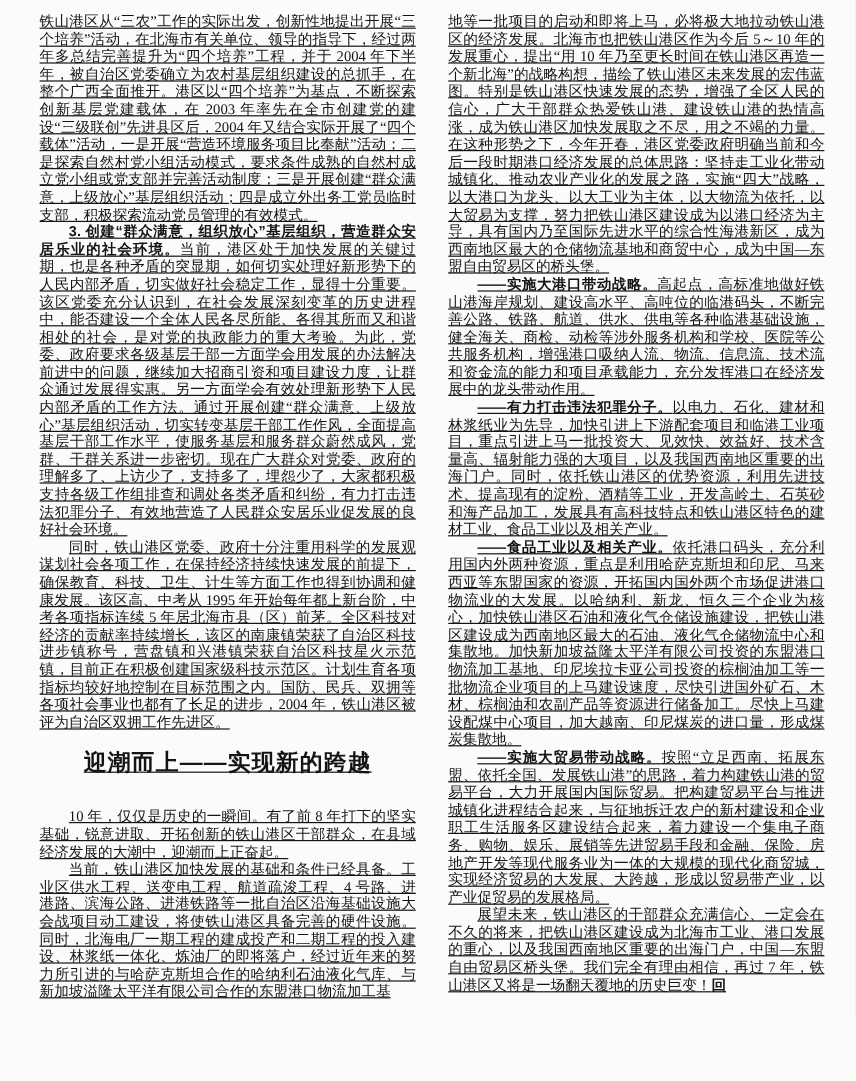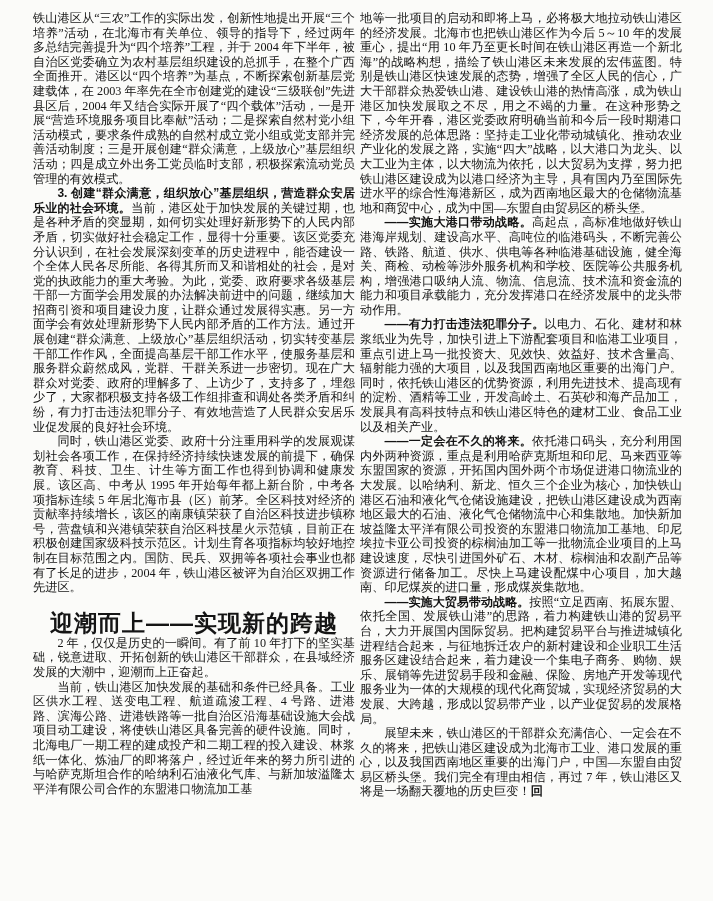--- a/index.html
+++ b/index.html
@@ -16,69 +16,70 @@
     color: #141414;
     font-family: "Liberation Serif", "DejaVu Serif", serif;
     font-size: 12.2px;
     line-height: 14.6px;
     overflow: hidden;
     box-sizing: border-box;
     padding: 11px 26px 10px 33px;
   }
   .columns {
     display: flex;
-    gap: 5px;
+    gap: 27px;
+    text-decoration: underline;
   }
   .col {
     width: 322px;
     text-align: justify;
   }
   .col p {
     margin: 0;
   }
   .col p.indent {
     text-indent: 2em;
   }
   .lead {
     font-weight: bold;
     font-family: "Liberation Sans", "DejaVu Sans", sans-serif;
     font-size: 12px;
   }
   h2.section-heading {
     font-family: "Liberation Sans", "DejaVu Sans", sans-serif;
     font-weight: bold;
-    font-size: 23px;
+    font-size: 19px;
     letter-spacing: 1px;
     text-align: center;
-    margin: 16px 0 1px 0;
+    margin: 16px 0 24px 0;
     line-height: 24px;
   }
   .end-mark {
     font-weight: bold;
     font-family: "Liberation Sans", "DejaVu Sans", sans-serif;
   }
 </style>
 </head>
 <body>
 
 <div class="page">
   <div class="columns">
 
     <div class="col">
       <p><span>铁山港区从“三农”工作的实际出发，创新性地提出开展“三个培养”活动，在北海市有关单位、领导的指导下，经过两年多总结完善提升为“四个培养”工程，并于 2004 年下半年，被自治区党委确立为农村基层组织建设的总抓手，在整个广西全面推开。港区以“四个培养”为基点，不断探索创新基层党建载体，在 2003 年率先在全市创建党的建设“三级联创”先进县区后，2004 年又结合实际开展了“四个载体”活动，一是开展“营造环境服务项目比奉献”活动；二是探索自然村党小组活动模式，要求条件成熟的自然村成立党小组或党支部并完善活动制度；三是开展创建“群众满意，上级放心”基层组织活动；四是成立外出务工党员临时支部，积极探索流动党员管理的有效模式。</span></p>
       <p class="indent"><span class="lead">3. 创建“群众满意，组织放心”基层组织，营造群众安居乐业的社会环境。</span><span>当前，港区处于加快发展的关键过期，也是各种矛盾的突显期，如何切实处理好新形势下的人民内部矛盾，切实做好社会稳定工作，显得十分重要。该区党委充分认识到，在社会发展深刻变革的历史进程中，能否建设一个全体人民各尽所能、各得其所而又和谐相处的社会，是对党的执政能力的重大考验。为此，党委、政府要求各级基层干部一方面学会用发展的办法解决前进中的问题，继续加大招商引资和项目建设力度，让群众通过发展得实惠。另一方面学会有效处理新形势下人民内部矛盾的工作方法。通过开展创建“群众满意、上级放心”基层组织活动，切实转变基层干部工作作风，全面提高基层干部工作水平，使服务基层和服务群众蔚然成风，党群、干群关系进一步密切。现在广大群众对党委、政府的理解多了、上访少了，支持多了，埋怨少了，大家都积极支持各级工作组排查和调处各类矛盾和纠纷，有力打击违法犯罪分子、有效地营造了人民群众安居乐业促发展的良好社会环境。</span></p>
       <p class="indent"><span>同时，铁山港区党委、政府十分注重用科学的发展观谋划社会各项工作，在保持经济持续快速发展的前提下，确保教育、科技、卫生、计生等方面工作也得到协调和健康发展。该区高、中考从 1995 年开始每年都上新台阶，中考各项指标连续 5 年居北海市县（区）前茅。全区科技对经济的贡献率持续增长，该区的南康镇荣获了自治区科技进步镇称号，营盘镇和兴港镇荣获自治区科技星火示范镇，目前正在积极创建国家级科技示范区。计划生育各项指标均较好地控制在目标范围之内。国防、民兵、双拥等各项社会事业也都有了长足的进步，2004 年，铁山港区被评为自治区双拥工作先进区。</span></p>
       <h2 class="section-heading">迎潮而上——实现新的跨越</h2>
-      <p class="indent"><span>2 年，仅仅是历史的一瞬间。有了前 10 年打下的坚实基础，锐意进取、开拓创新的铁山港区干部群众，在县域经济发展的大潮中，迎潮而上正奋起。</span></p>
+      <p class="indent"><span>10 年，仅仅是历史的一瞬间。有了前 8 年打下的坚实基础，锐意进取、开拓创新的铁山港区干部群众，在县域经济发展的大潮中，迎潮而上正奋起。</span></p>
       <p class="indent"><span>当前，铁山港区加快发展的基础和条件已经具备。工业区供水工程、送变电工程、航道疏浚工程、4 号路、进港路、滨海公路、进港铁路等一批自治区沿海基础设施大会战项目动工建设，将使铁山港区具备完善的硬件设施。同时，北海电厂一期工程的建成投产和二期工程的投入建设、林浆纸一体化、炼油厂的即将落户，经过近年来的努力所引进的与哈萨克斯坦合作的哈纳利石油液化气库、与新加坡溢隆太平洋有限公司合作的东盟港口物流加工基</span></p>
     </div>
 
     <div class="col">
       <p><span>地等一批项目的启动和即将上马，必将极大地拉动铁山港区的经济发展。北海市也把铁山港区作为今后 5～10 年的发展重心，提出“用 10 年乃至更长时间在铁山港区再造一个新北海”的战略构想，描绘了铁山港区未来发展的宏伟蓝图。特别是铁山港区快速发展的态势，增强了全区人民的信心，广大干部群众热爱铁山港、建设铁山港的热情高涨，成为铁山港区加快发展取之不尽，用之不竭的力量。在这种形势之下，今年开春，港区党委政府明确当前和今后一段时期港口经济发展的总体思路：坚持走工业化带动城镇化、推动农业产业化的发展之路，实施“四大”战略，以大港口为龙头、以大工业为主体，以大物流为依托，以大贸易为支撑，努力把铁山港区建设成为以港口经济为主导，具有国内乃至国际先进水平的综合性海港新区，成为西南地区最大的仓储物流基地和商贸中心，成为中国—东盟自由贸易区的桥头堡。</span></p>
       <p class="indent"><span class="lead">——实施大港口带动战略。</span><span>高起点，高标准地做好铁山港海岸规划、建设高水平、高吨位的临港码头，不断完善公路、铁路、航道、供水、供电等各种临港基础设施，健全海关、商检、动检等涉外服务机构和学校、医院等公共服务机构，增强港口吸纳人流、物流、信息流、技术流和资金流的能力和项目承载能力，充分发挥港口在经济发展中的龙头带动作用。</span></p>
       <p class="indent"><span class="lead">——有力打击违法犯罪分子。</span><span>以电力、石化、建材和林浆纸业为先导，加快引进上下游配套项目和临港工业项目，重点引进上马一批投资大、见效快、效益好、技术含量高、辐射能力强的大项目，以及我国西南地区重要的出海门户。同时，依托铁山港区的优势资源，利用先进技术、提高现有的淀粉、酒精等工业，开发高岭土、石英砂和海产品加工，发展具有高科技特点和铁山港区特色的建材工业、食品工业以及相关产业。</span></p>
-      <p class="indent"><span class="lead">——一定会在不久的将来。</span><span>依托港口码头，充分利用国内外两种资源，重点是利用哈萨克斯坦和印尼、马来西亚等东盟国家的资源，开拓国内国外两个市场促进港口物流业的大发展。以哈纳利、新龙、恒久三个企业为核心，加快铁山港区石油和液化气仓储设施建设，把铁山港区建设成为西南地区最大的石油、液化气仓储物流中心和集散地。加快新加坡益隆太平洋有限公司投资的东盟港口物流加工基地、印尼埃拉卡亚公司投资的棕榈油加工等一批物流企业项目的上马建设速度，尽快引进国外矿石、木材、棕榈油和农副产品等资源进行储备加工。尽快上马建设配煤中心项目，加大越南、印尼煤炭的进口量，形成煤炭集散地。</span></p>
+      <p class="indent"><span class="lead">——食品工业以及相关产业。</span><span>依托港口码头，充分利用国内外两种资源，重点是利用哈萨克斯坦和印尼、马来西亚等东盟国家的资源，开拓国内国外两个市场促进港口物流业的大发展。以哈纳利、新龙、恒久三个企业为核心，加快铁山港区石油和液化气仓储设施建设，把铁山港区建设成为西南地区最大的石油、液化气仓储物流中心和集散地。加快新加坡益隆太平洋有限公司投资的东盟港口物流加工基地、印尼埃拉卡亚公司投资的棕榈油加工等一批物流企业项目的上马建设速度，尽快引进国外矿石、木材、棕榈油和农副产品等资源进行储备加工。尽快上马建设配煤中心项目，加大越南、印尼煤炭的进口量，形成煤炭集散地。</span></p>
       <p class="indent"><span class="lead">——实施大贸易带动战略。</span><span>按照“立足西南、拓展东盟、依托全国、发展铁山港”的思路，着力构建铁山港的贸易平台，大力开展国内国际贸易。把构建贸易平台与推进城镇化进程结合起来，与征地拆迁农户的新村建设和企业职工生活服务区建设结合起来，着力建设一个集电子商务、购物、娱乐、展销等先进贸易手段和金融、保险、房地产开发等现代服务业为一体的大规模的现代化商贸城，实现经济贸易的大发展、大跨越，形成以贸易带产业，以产业促贸易的发展格局。</span></p>
       <p class="indent"><span>展望未来，铁山港区的干部群众充满信心、一定会在不久的将来，把铁山港区建设成为北海市工业、港口发展的重心，以及我国西南地区重要的出海门户，中国—东盟自由贸易区桥头堡。我们完全有理由相信，再过 7 年，铁山港区又将是一场翻天覆地的历史巨变！</span><span class="end-mark">回</span></p>
     </div>
 
   </div>
 </div>
 
 </body></html>

